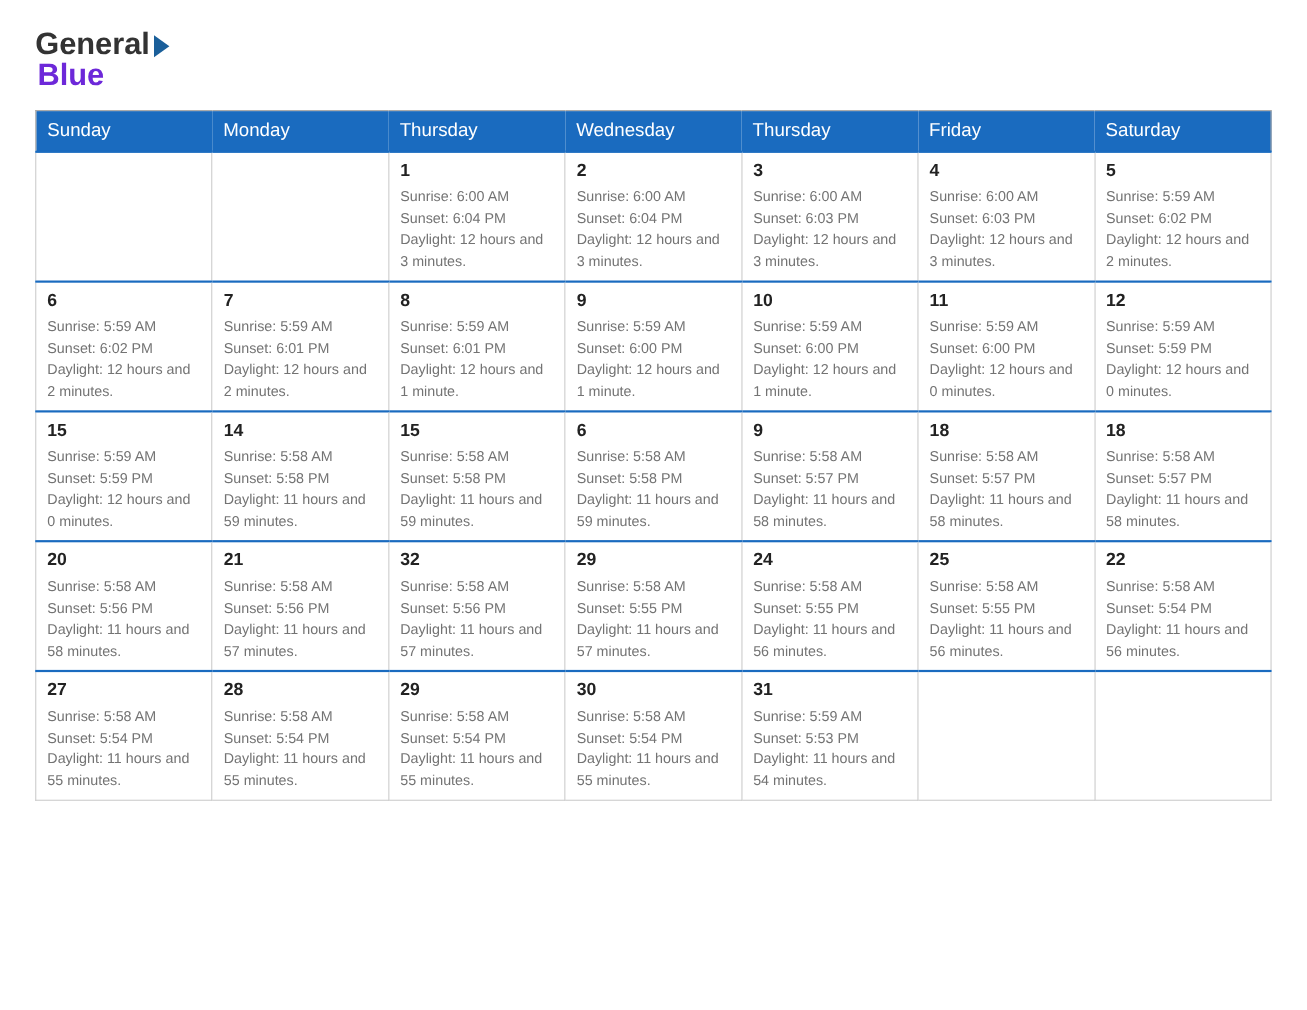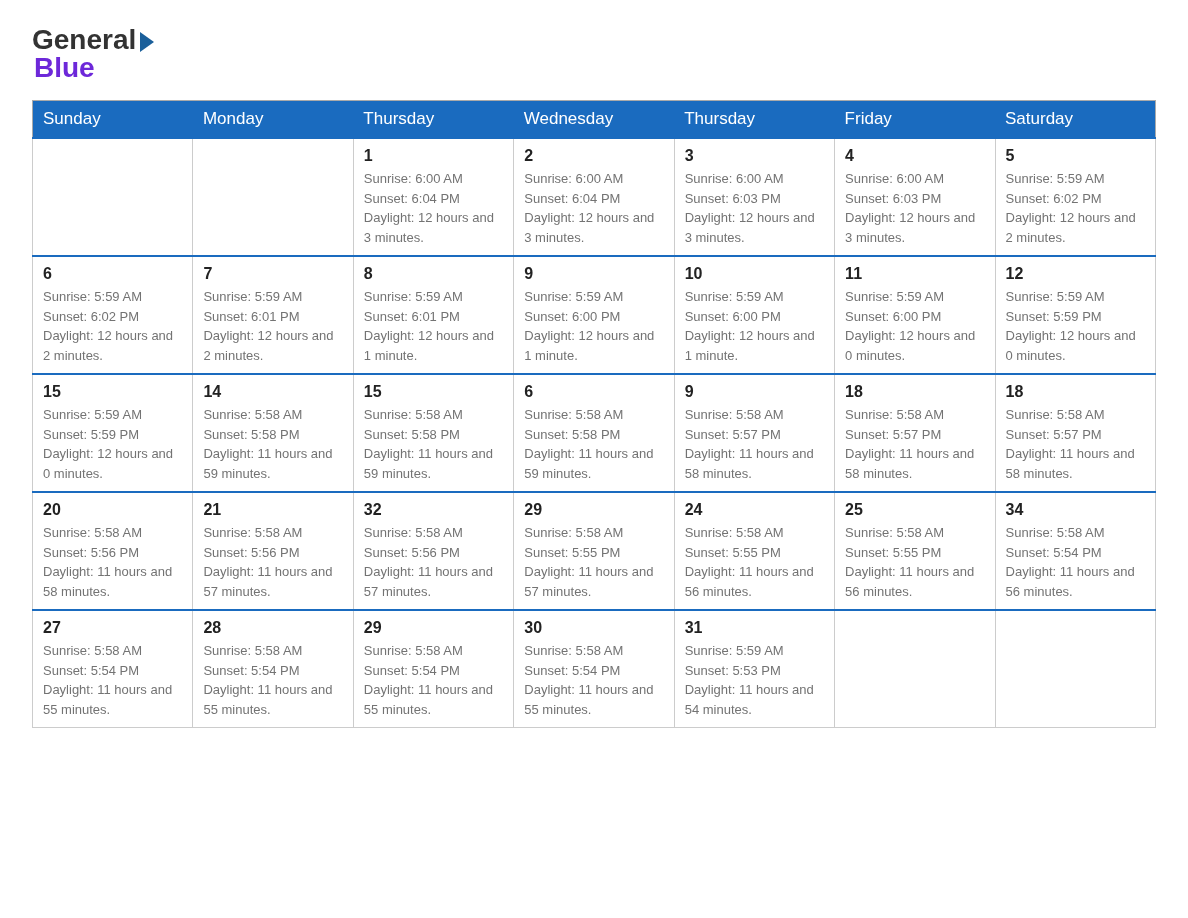--- a/index.html
+++ b/index.html
@@ -292,21 +292,21 @@
 Sunset: 5:55 PM
 Daylight: 11 hours and 56 minutes.</div>
         </td>
         <td>
           <div class="day-num">25</div>
           <div class="day-info" style="white-space: pre-line;">Sunrise: 5:58 AM
 Sunset: 5:55 PM
 Daylight: 11 hours and 56 minutes.</div>
         </td>
         <td>
-          <div class="day-num">34</div>
+          <div class="day-num">22</div>
           <div class="day-info" style="white-space: pre-line;">Sunrise: 5:58 AM
 Sunset: 5:54 PM
 Daylight: 11 hours and 56 minutes.</div>
         </td>
       </tr>
       <tr>
         <td>
           <div class="day-num">27</div>
           <div class="day-info" style="white-space: pre-line;">Sunrise: 5:58 AM
 Sunset: 5:54 PM

